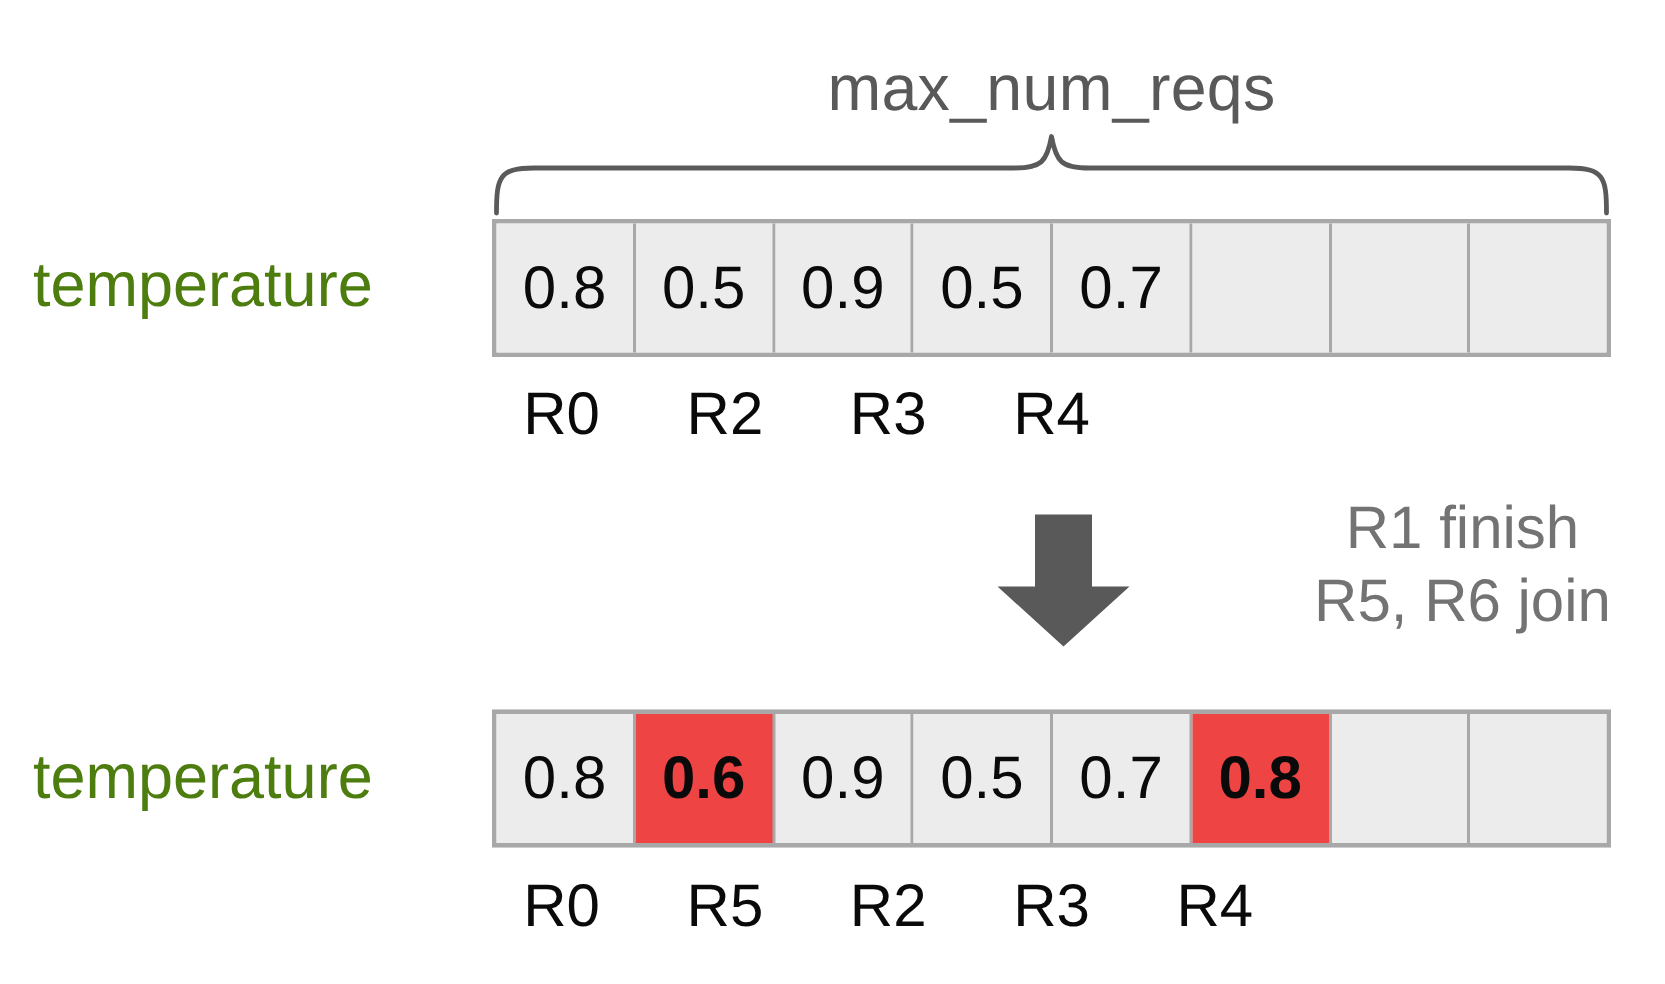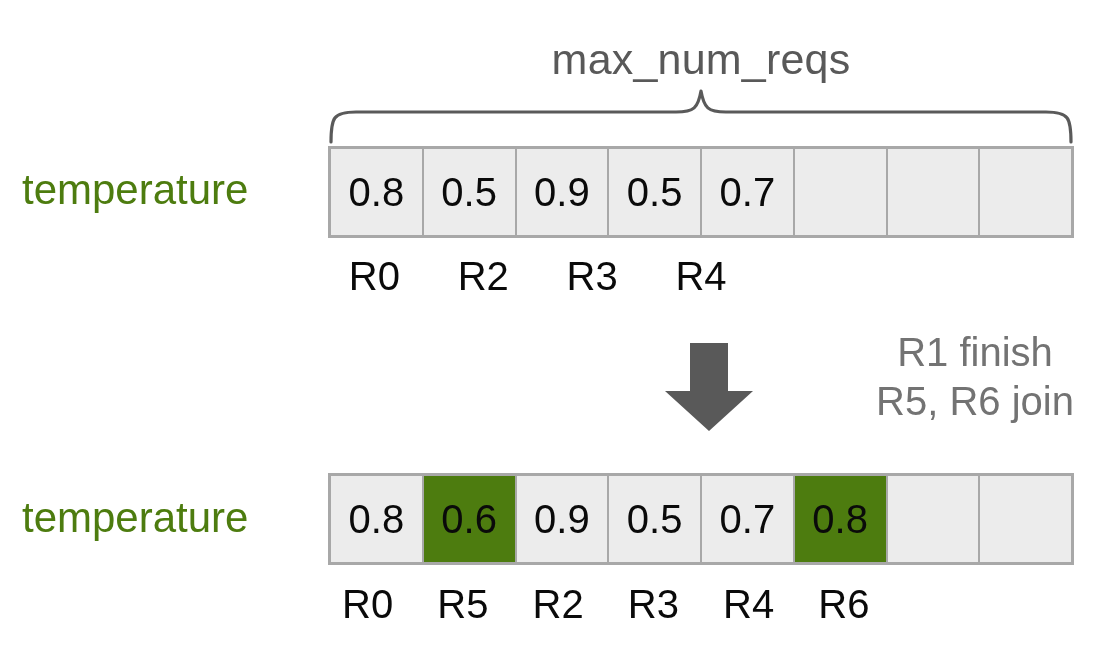--- a/index.html
+++ b/index.html
@@ -69,21 +69,21 @@
     box-sizing: border-box;
     background: #ececec;
     display: flex;
     align-items: center;
     justify-content: center;
     font-size: 40px;
     color: #0a0a0a;
     line-height: 1;
   }
   .cell:last-child { border-right: none; }
-  .cell.hl { background: #4d7c0f; }
+  .cell.hl { background: #ef4444; font-weight: bold; }
 
   
   .reqrow {
     position: absolute;
     left: 328px;
     width: 746px;
     display: flex;
     height: 48px;
     gap: 16px;
   }
@@ -184,16 +184,15 @@
     <div class="cell hl">0.8</div>
     <div class="cell"></div>
     <div class="cell"></div>
   </div>
 <div class="reqrow bottom" id="reqrow-after">
     <div class="reqcell">R0</div>
     <div class="reqcell">R5</div>
     <div class="reqcell">R2</div>
     <div class="reqcell">R3</div>
     <div class="reqcell">R4</div>
-    <div class="reqcell">R6</div>
     <div class="reqcell"></div>
     <div class="reqcell"></div>
   </div>
 
 </body></html>

